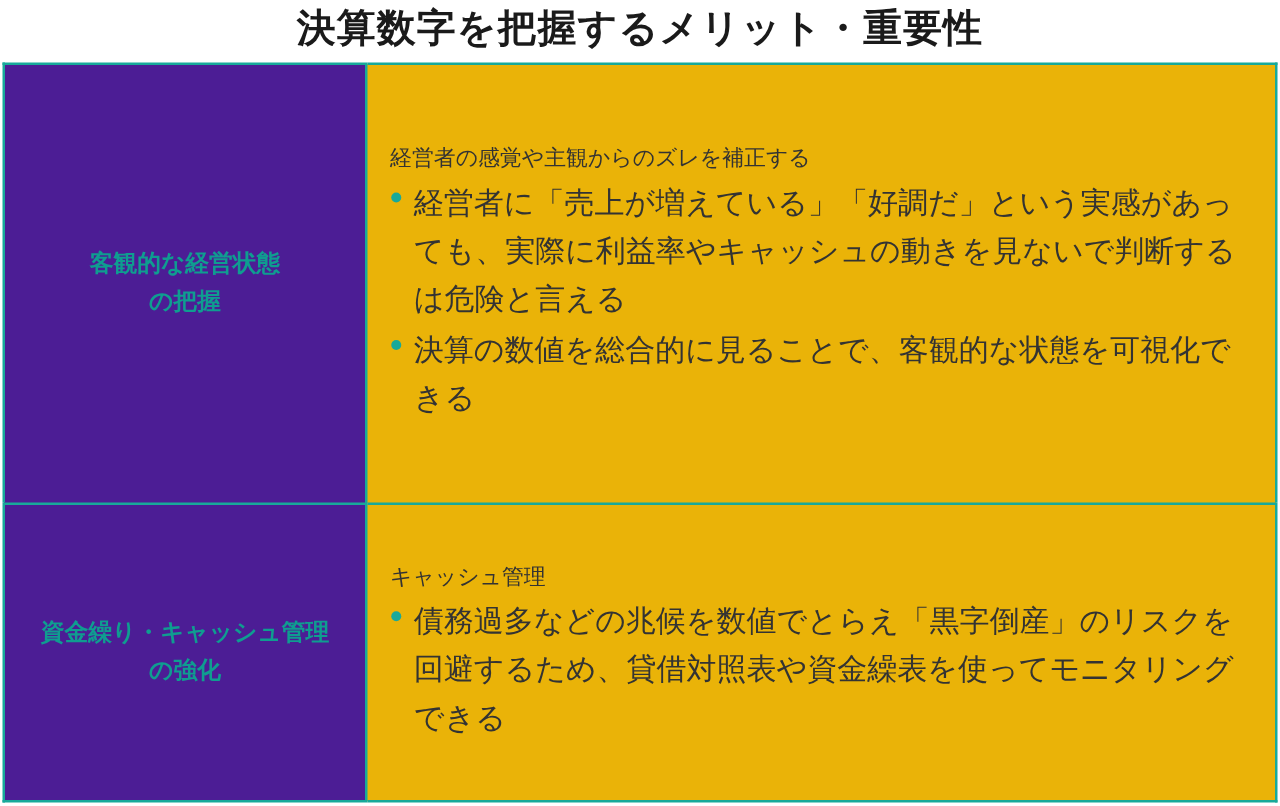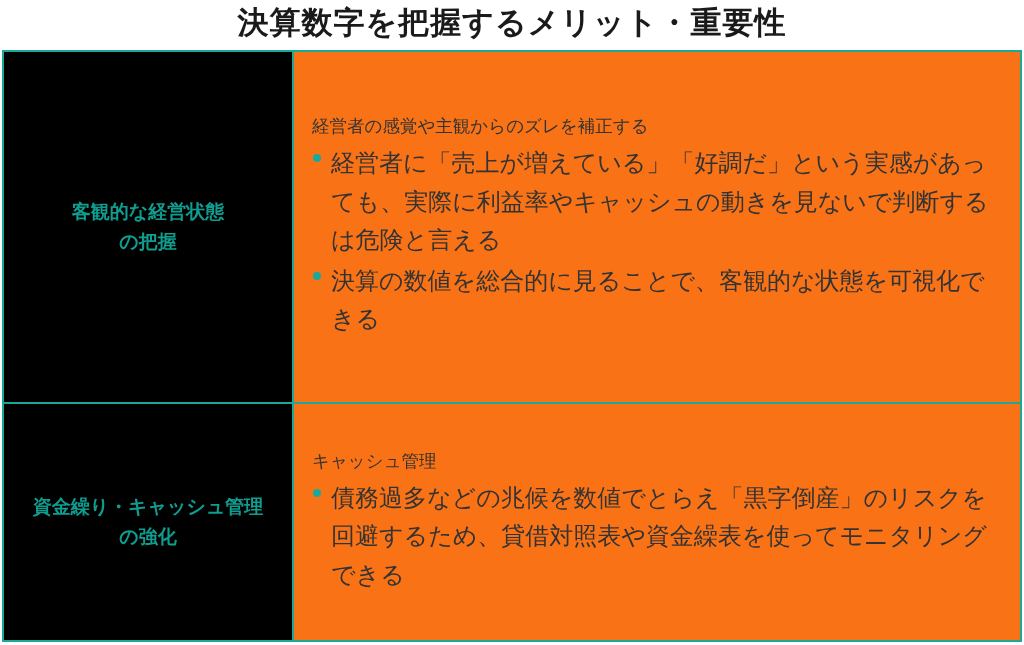--- a/index.html
+++ b/index.html
@@ -40,36 +40,36 @@
     table-layout: fixed;
   }
   .table tr {
     border-bottom: 2px solid #18a99a;
   }
   .table tr:last-child {
     border-bottom: none;
   }
   td.label-cell {
     width: 290px;
-    background: #000000;
+    background: #4c1d95;
     border-right: 2px solid #18a99a;
     text-align: center;
     vertical-align: middle;
     color: #0f9d90;
     font-weight: bold;
     font-size: 19px;
     line-height: 1.55;
     padding: 6px 8px;
     box-sizing: border-box;
   }
   td.body-cell {
     vertical-align: middle;
     padding: 8px 22px 8px 18px;
     box-sizing: border-box;
-    background: #f97316;
+    background: #eab308;
     margin-top: 20px;
   }
   .lead {
     font-size: 17.5px;
     line-height: 1.55;
     color: #333333;
     margin: 0 0 4px 0;
   }
   ul.bullets {
     list-style: none;

